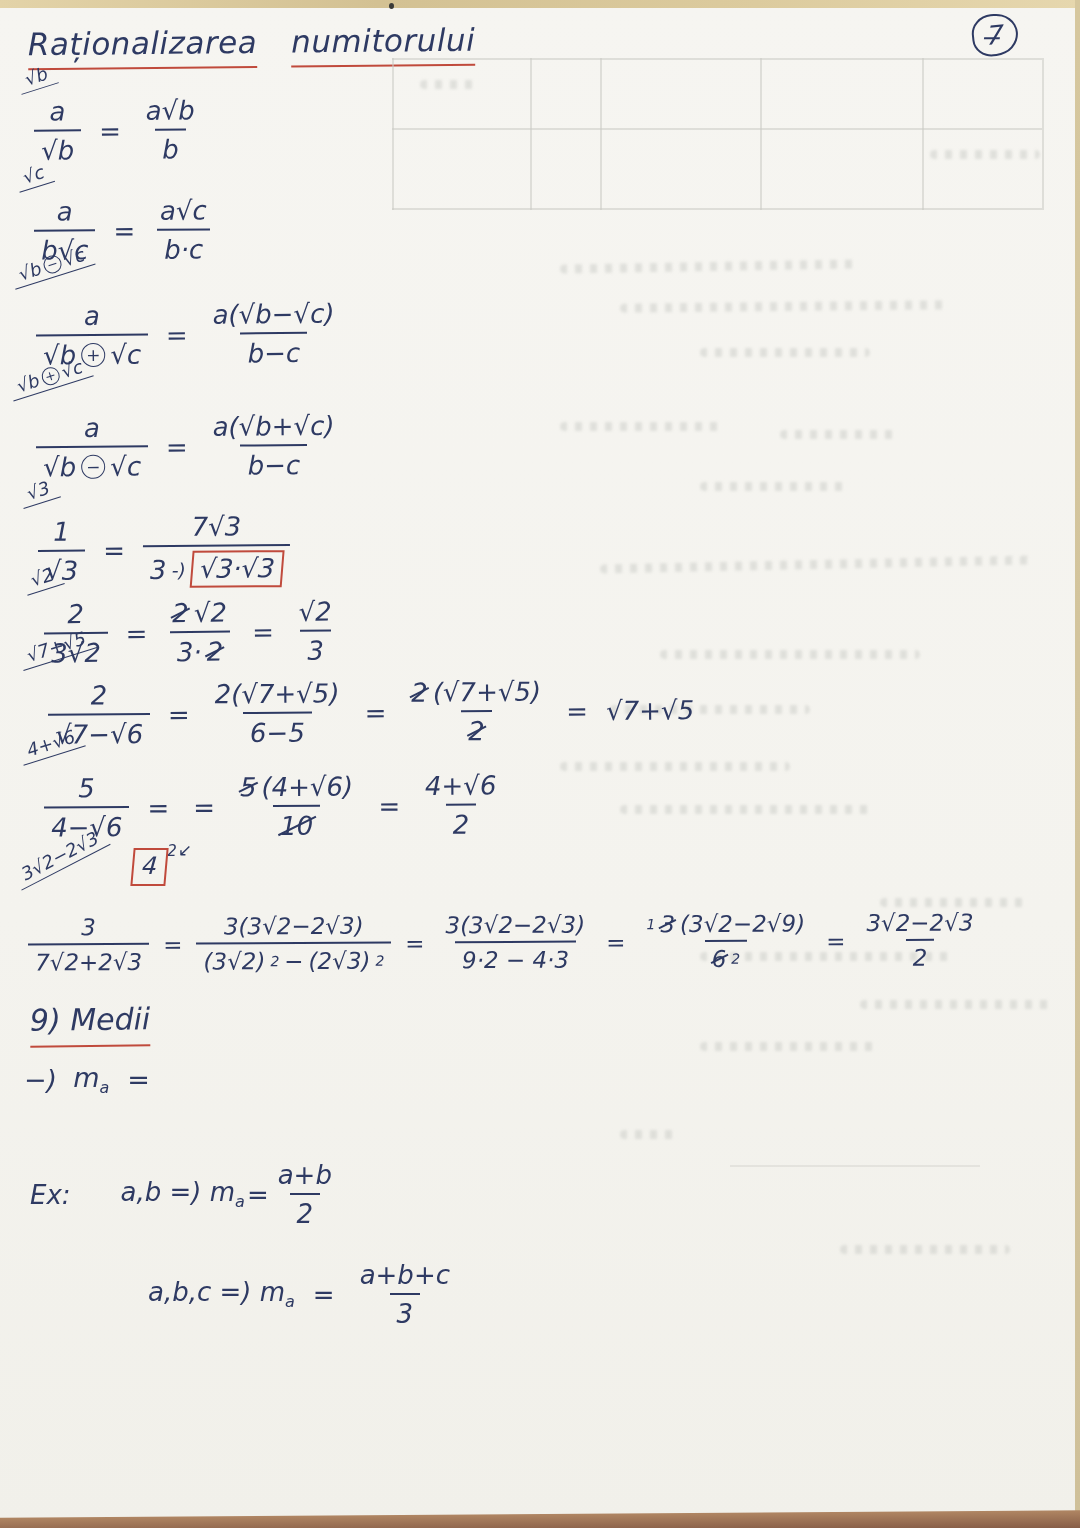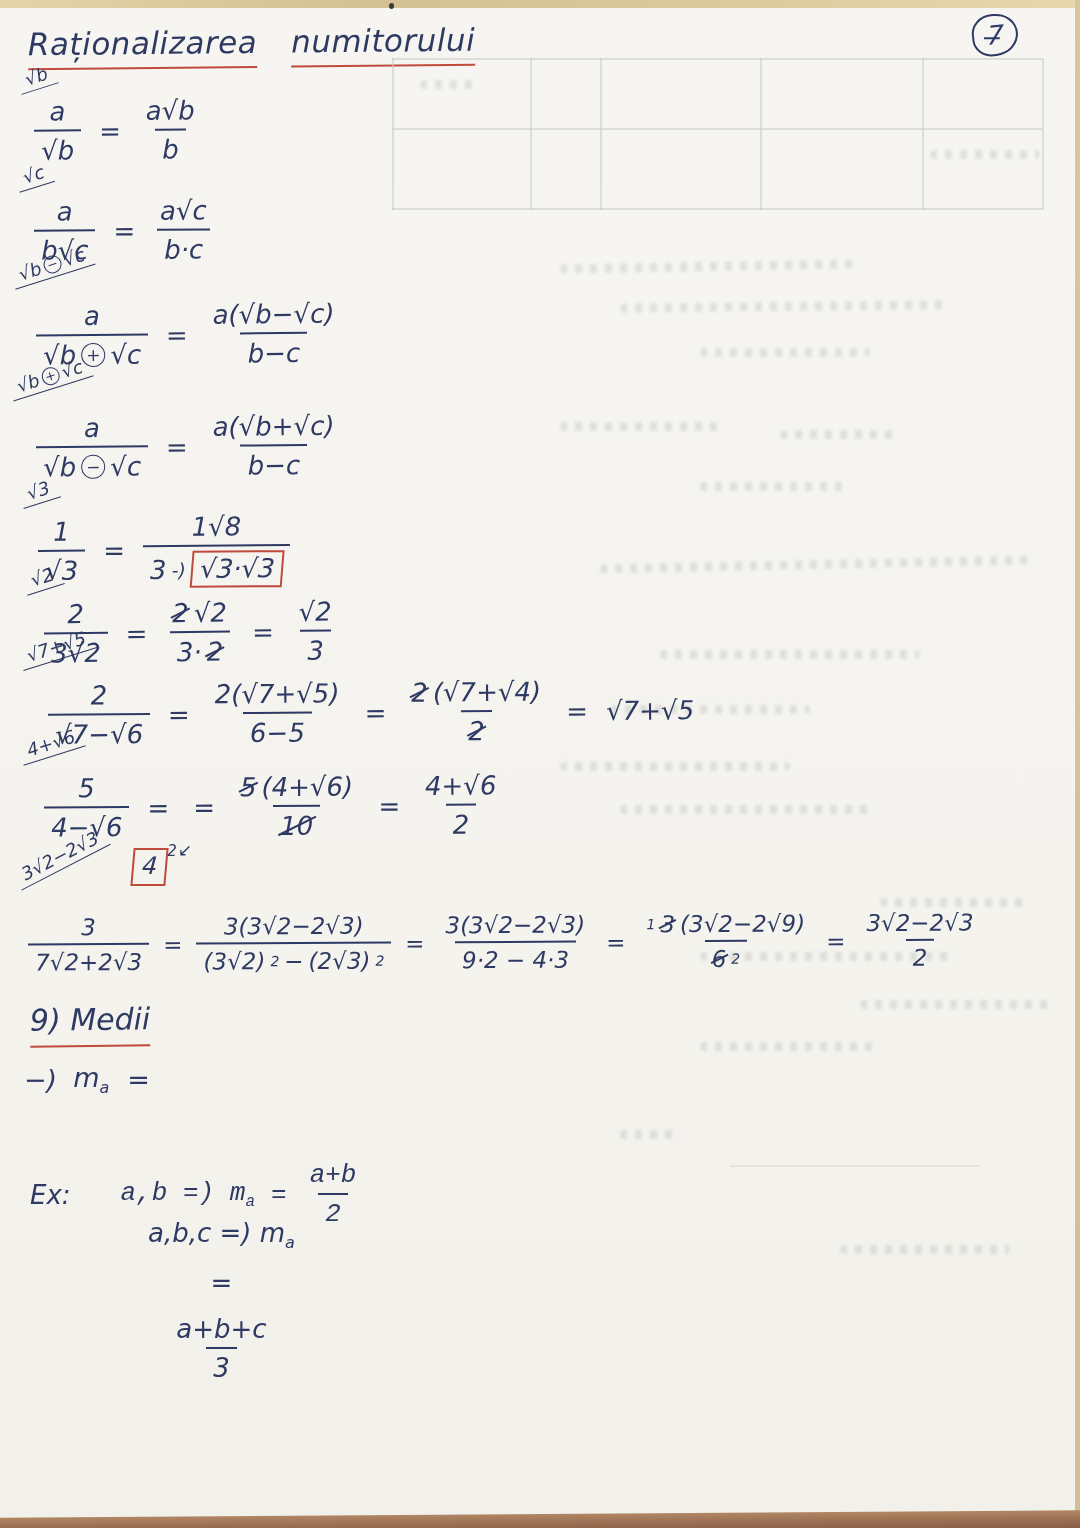--- a/index.html
+++ b/index.html
@@ -195,21 +195,21 @@
 </div>
 
 <div class="row" style="top:512px;left:38px;transform:rotate(-0.4deg);">
   <span class="mult" style="top:-28px;left:-14px;">√3</span>
   <span class="frac">
     <span class="num">1</span>
     <span class="den">√3</span>
   </span>
   <span class="eq">=</span>
   <span class="frac">
-    <span class="num">1√8</span>
+    <span class="num">7√3</span>
     <span class="den">
       <span>3</span>
       <span style="font-size:19px;">-)</span>
       <span class="rbox">√3·√3</span>
     </span>
   </span>
 </div>
 
 <div class="row" style="top:598px;left:44px;transform:rotate(-0.6deg);">
   <span class="mult" style="top:-28px;left:-16px;">√2</span>
@@ -243,21 +243,21 @@
   </span>
   <span class="eq">=</span>
   <span class="frac">
     <span class="num">2(√7+√5)</span>
     <span class="den">6−5</span>
   </span>
   <span class="eq">=</span>
   <span class="frac">
     <span class="num">
       <span class="cx">2</span>
-        <span>(√7+√4)</span>
+        <span>(√7+√5)</span>
     </span>
     <span class="den">
       <span class="cx">2</span>
     </span>
   </span>
   <span class="eq">=</span>
   <span>√7+√5</span>
 </div>
 
 <div class="row" style="top:772px;left:44px;transform:rotate(-0.4deg);">
@@ -336,30 +336,30 @@
 <div class="row" style="top:1062px;left:24px;font-size:27px;">
   <span>−)</span>
   <span><span>m</span><span class="msub">a</span></span>
   <span class="eq">=</span>
   <span class="frac">
   </span>
 </div>
 
 <div class="row" style="top:1160px;left:30px;font-size:26px;gap:50px;">
   <span>Ex:</span>
-  <span style="display:inline-flex;align-items:center;gap:14px;font-family:Liberation Mono, monospace;">
+  <span style="display:inline-flex;align-items:center;gap:0;">
     <span><span>a,b =) m</span><span class="msub">a</span></span>
     <span class="eq">=</span>
     <span class="frac">
       <span class="num">a+b</span>
       <span class="den">2</span>
     </span>
   </span>
 </div>
 
-<div class="row" style="top:1218px;left:148px;font-size:26px;flex-direction:column;">
+<div class="row" style="top:1260px;left:148px;font-size:26px;">
   <span><span>a,b,c =) m</span><span class="msub">a</span></span>
   <span class="eq">=</span>
   <span class="frac">
     <span class="num">a+b+c</span>
     <span class="den">3</span>
   </span>
 </div>
 
 </body></html>

